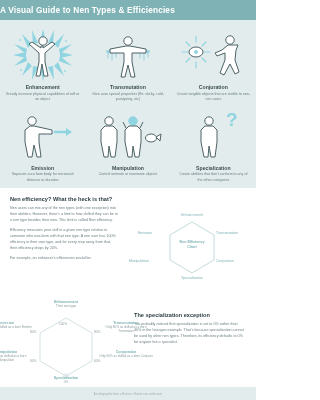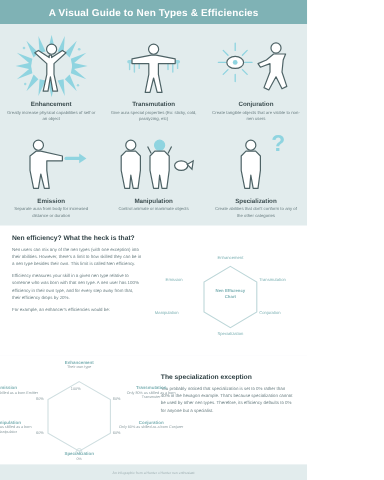--- a/index.html
+++ b/index.html
@@ -7,21 +7,21 @@
     width:256px; height:400px;
     background:#ffffff;
     font-family:"Liberation Sans", sans-serif;
     overflow:hidden;
   }
   .page { position:relative; width:256px; height:400px; background:#eef3f4; }
 
   
   .header {
     height:20px; background:#7fb2b5;
-    display:flex; align-items:center; justify-content:center;
+    display:flex; align-items:center; 
   }
   .header-title {
     color:#ffffff; font-size:8.3px; font-weight:bold; letter-spacing:.15px;
   }
 
   
   .icon-panel { background:#e2eced; padding:7px 0 5px; }
   .icon-row { display:flex; }
   .icon-cell { flex:1; display:flex; flex-direction:column; align-items:center; }
   .icon-art { height:55px; width:100%; display:flex; align-items:center; justify-content:center; }

